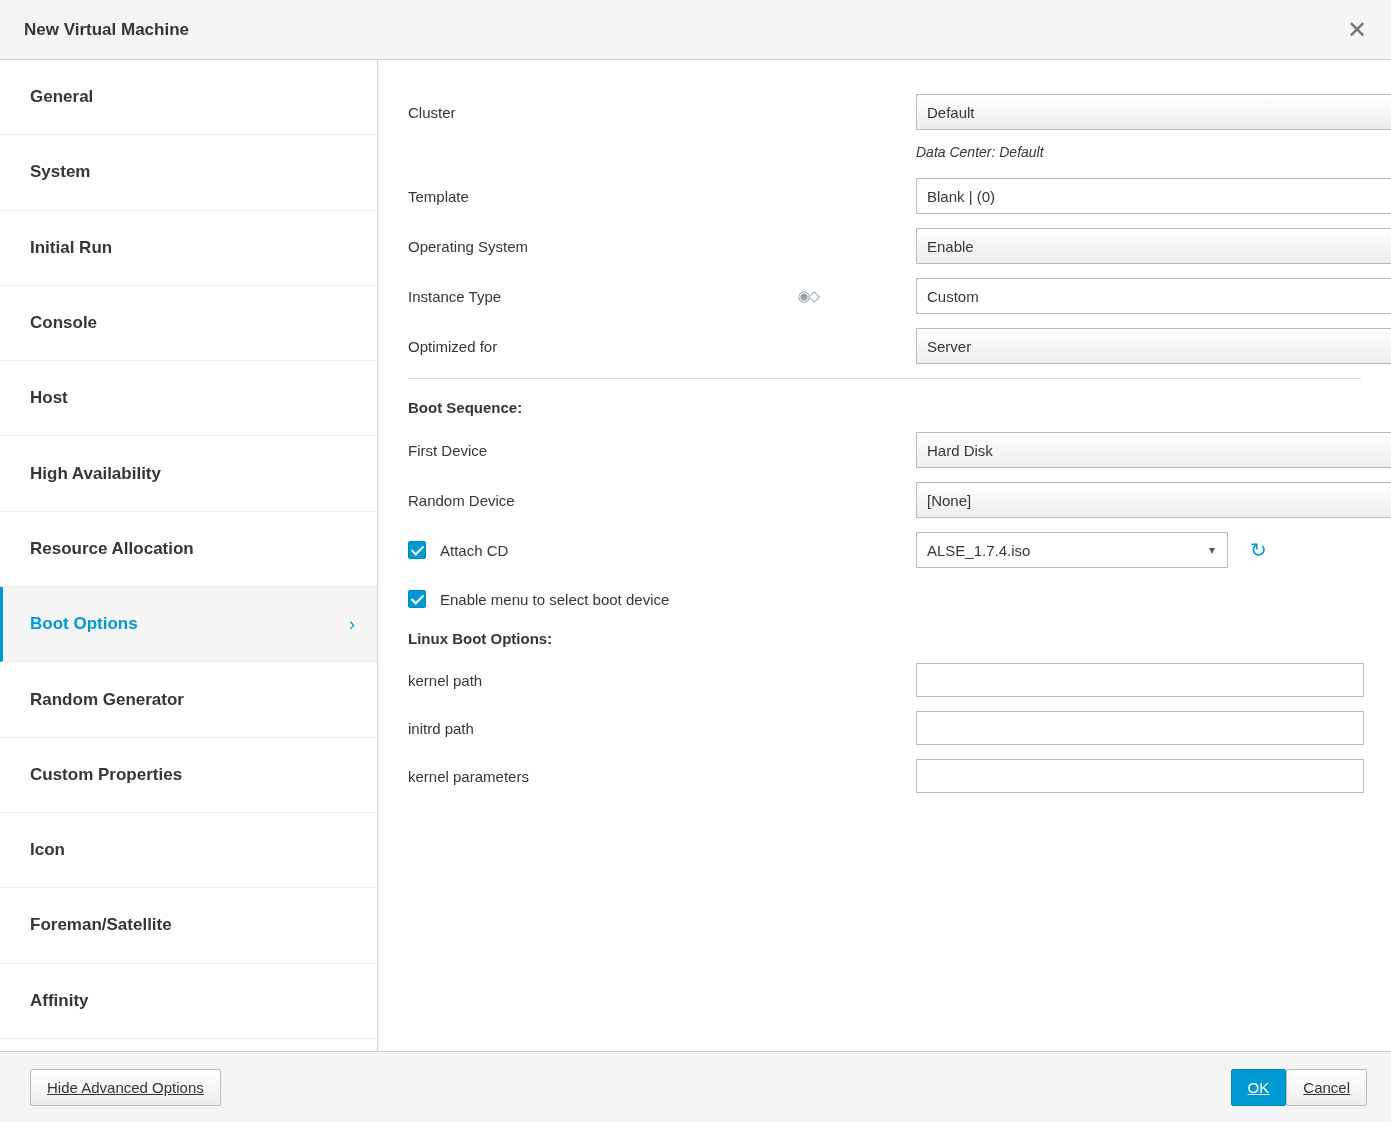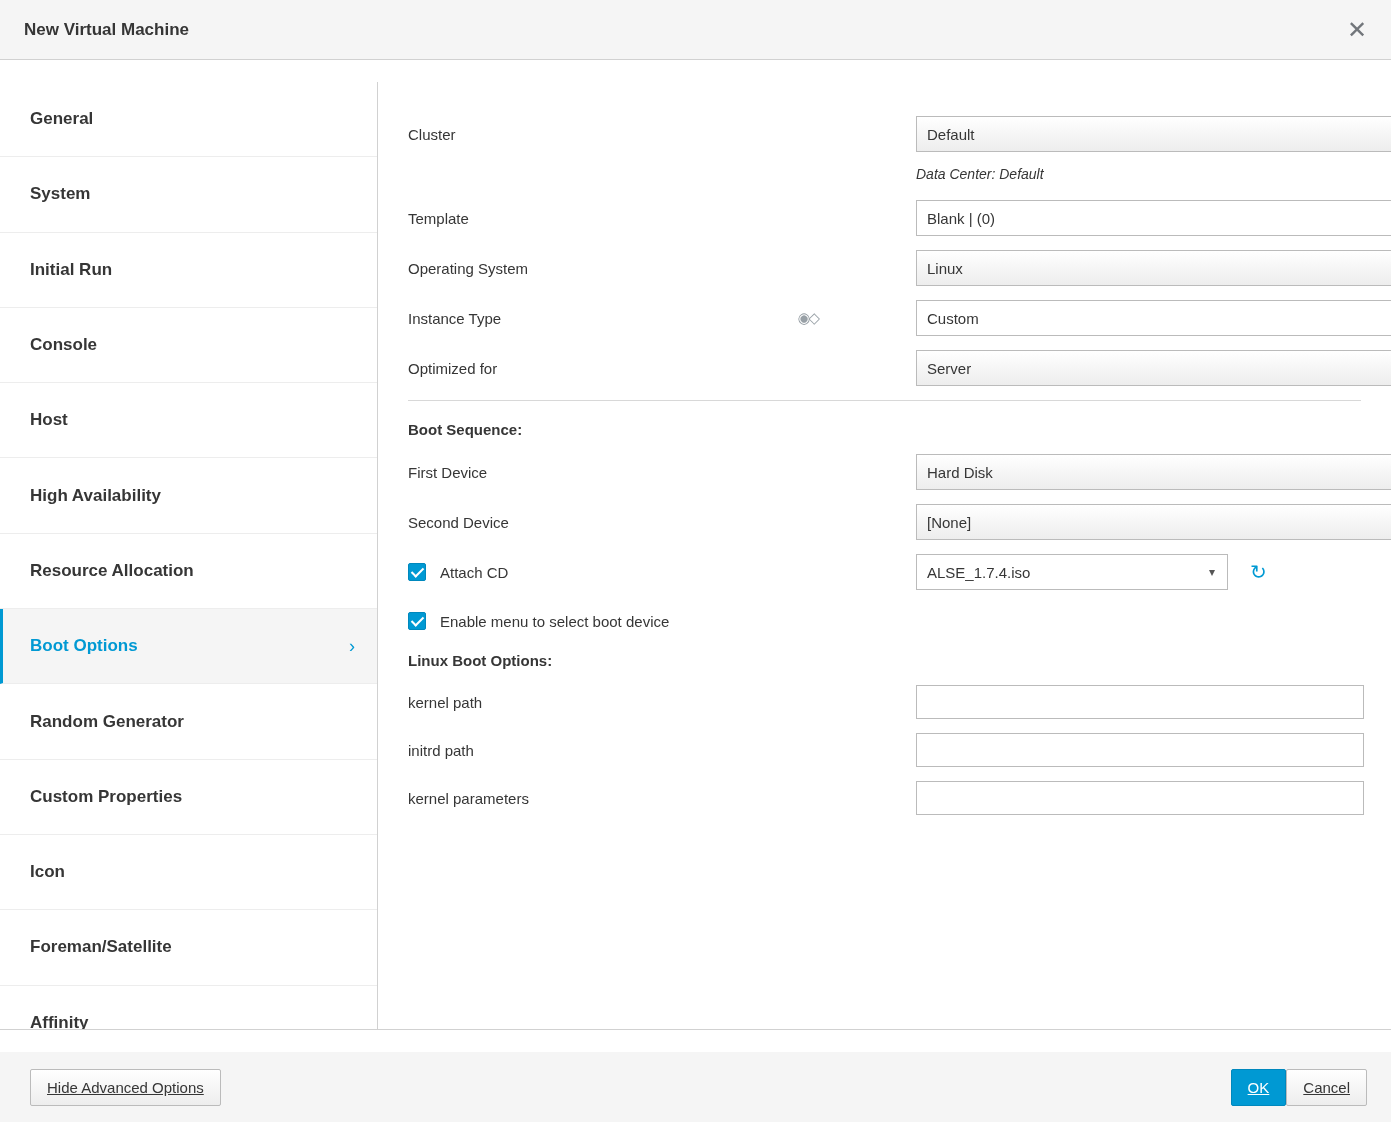--- a/index.html
+++ b/index.html
@@ -15,21 +15,20 @@
     color: #363636;
     overflow: hidden;
   }
   .dialog {
     width: 1391px;
     height: 1122px;
     display: flex;
     flex-direction: column;
     background: #ffffff;
     box-sizing: border-box;
-    gap: 22px;
   }
   
   .dialog-header {
     height: 60px;
     min-height: 60px;
     background: #f5f5f5;
     border-bottom: 1px solid #d1d1d1;
     display: flex;
     align-items: center;
     justify-content: space-between;
@@ -353,21 +352,21 @@
           </div>
         </div>
       </div>
 
       <div class="form-row">
         <div class="form-label">
           <span>Operating System</span>
         </div>
         <div class="form-control">
           <div class="sel">
-            <span>Linux</span>
+            <span>Enable</span>
             <span class="caret">▾</span>
           </div>
         </div>
       </div>
 
       <div class="form-row">
         <div class="form-label">
           <span>Instance Type</span>
           <span class="link-icon">◉◇</span>
         </div>
@@ -402,21 +401,21 @@
         <div class="form-control">
           <div class="sel">
             <span>Hard Disk</span>
             <span class="caret">▾</span>
           </div>
         </div>
       </div>
 
       <div class="form-row">
         <div class="form-label">
-          <span>Second Device</span>
+          <span>Random Device</span>
         </div>
         <div class="form-control">
           <div class="sel">
             <span>[None]</span>
             <span class="caret">▾</span>
           </div>
         </div>
       </div>
 
       <div class="check-row">

